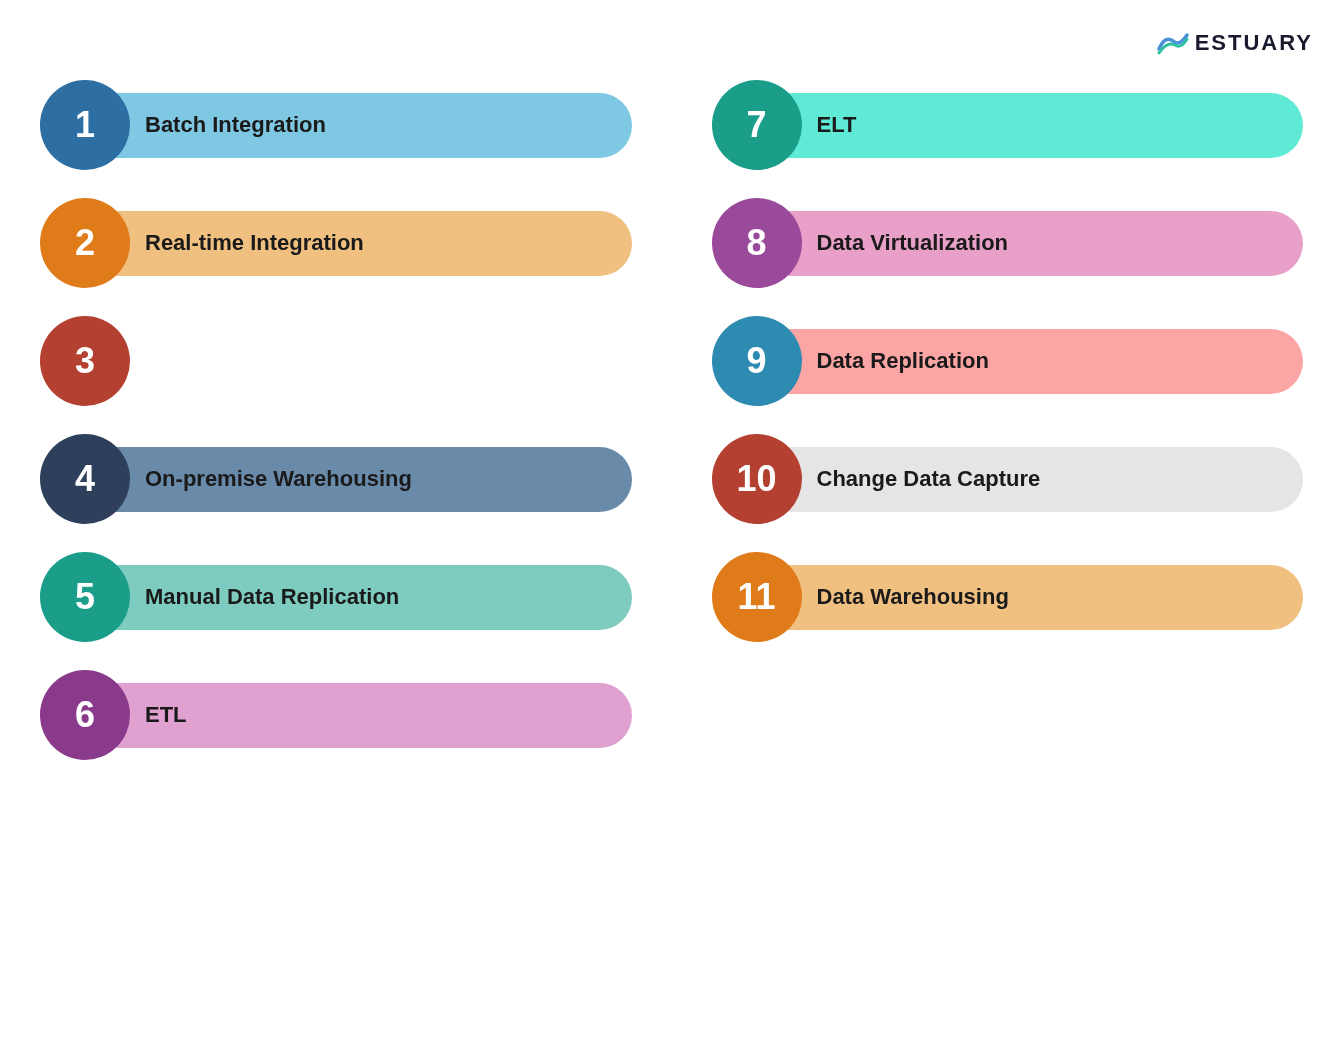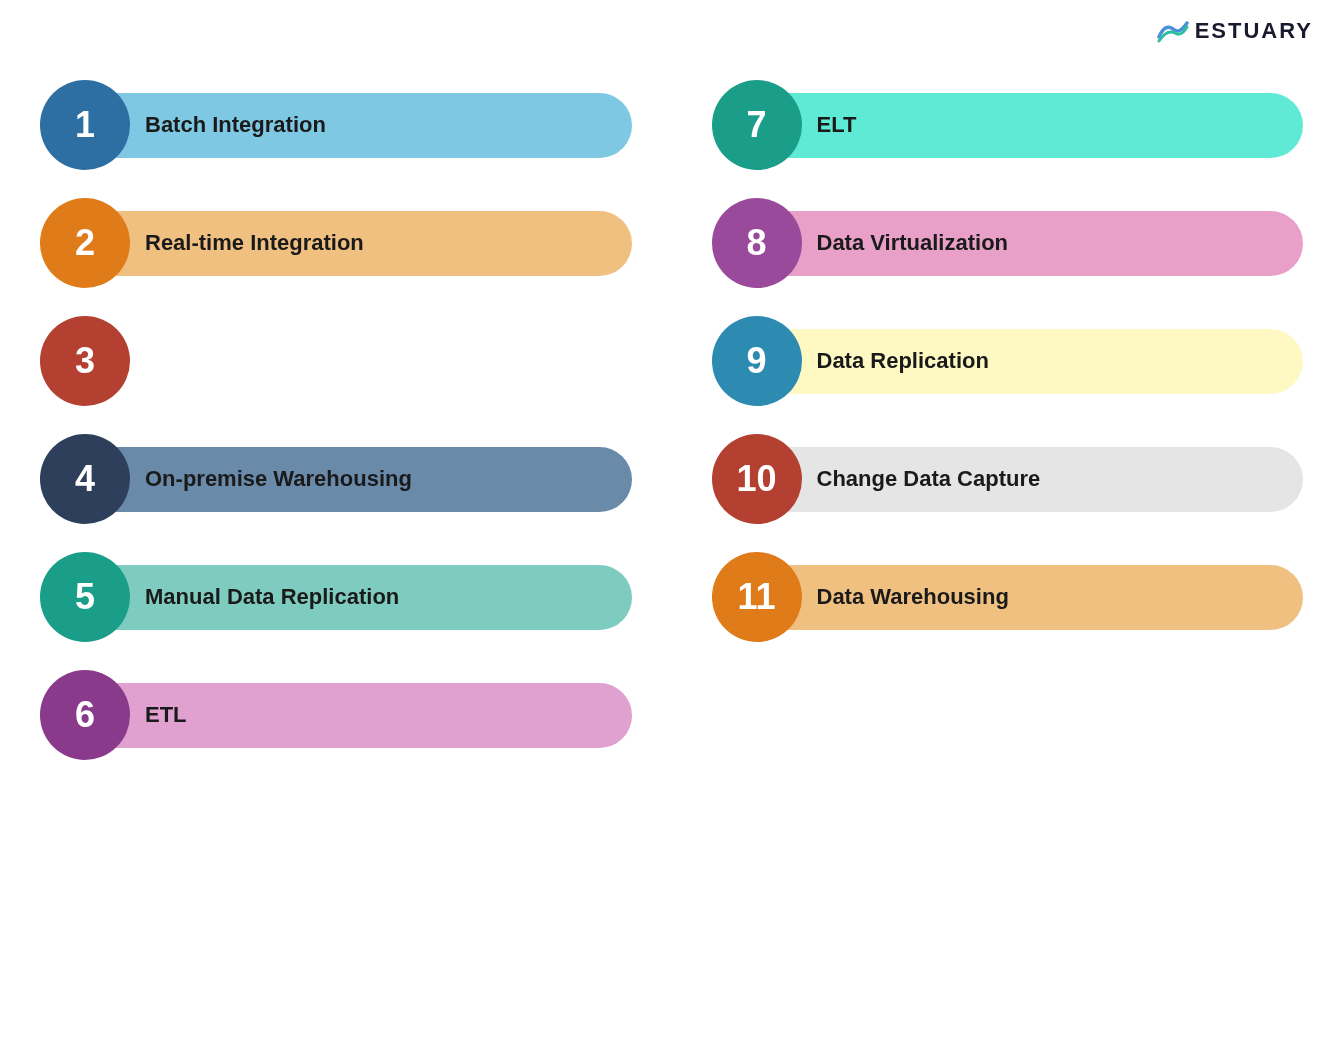--- a/index.html
+++ b/index.html
@@ -8,21 +8,21 @@
       background: #fff;
       font-family: Arial, sans-serif;
       width: 1343px;
       min-height: 1038px;
       position: relative;
       overflow: hidden;
     }
 
     .logo {
       position: absolute;
-      top: 18px;
+      top: 30px;
       right: 30px;
       display: flex;
       align-items: center;
       gap: 6px;
     }
 
     .logo-icon {
       width: 32px;
       height: 24px;
     }
@@ -103,21 +103,21 @@
     .item-6 .pill { background: #e0a0d0; }
 
     
     .item-7 .circle { background: #1a9e8a; }
     .item-7 .pill { background: #5eead4; }
 
     .item-8 .circle { background: #9a4a9a; }
     .item-8 .pill { background: #e8a0c8; }
 
     .item-9 .circle { background: #2d8ab0; }
-    .item-9 .pill { background: #fef9c3; text-align: center; }
+    .item-9 .pill { background: #fca5a5; text-align: center; }
 
     .item-10 .circle { background: #b34030; }
     .item-10 .pill { background: #e5e5e5; }
 
     .item-11 .circle { background: #e07b1a; }
     .item-11 .pill { background: #f0c080; }
   </style>
 </head>
 <body>
 

